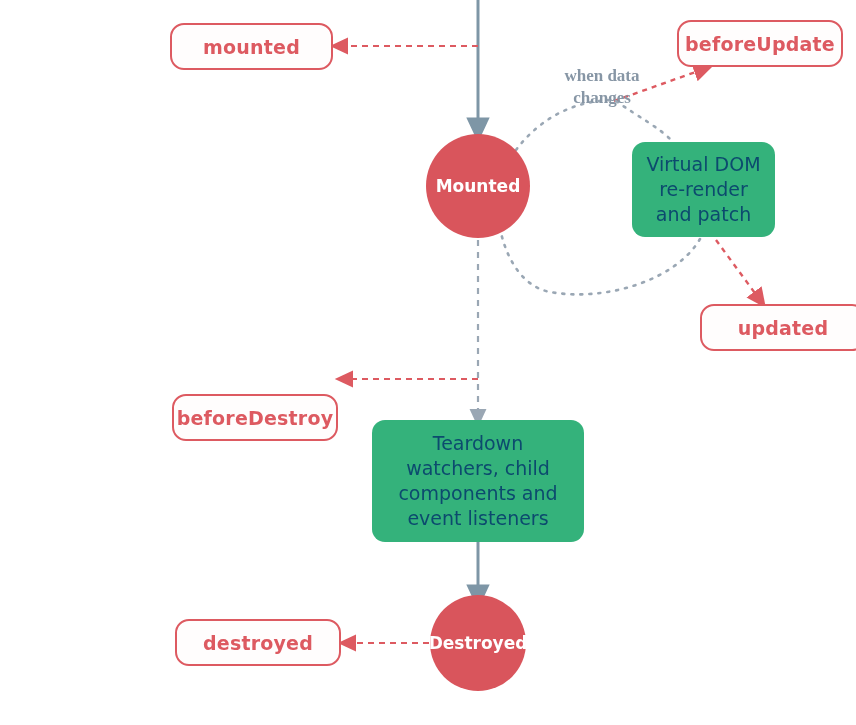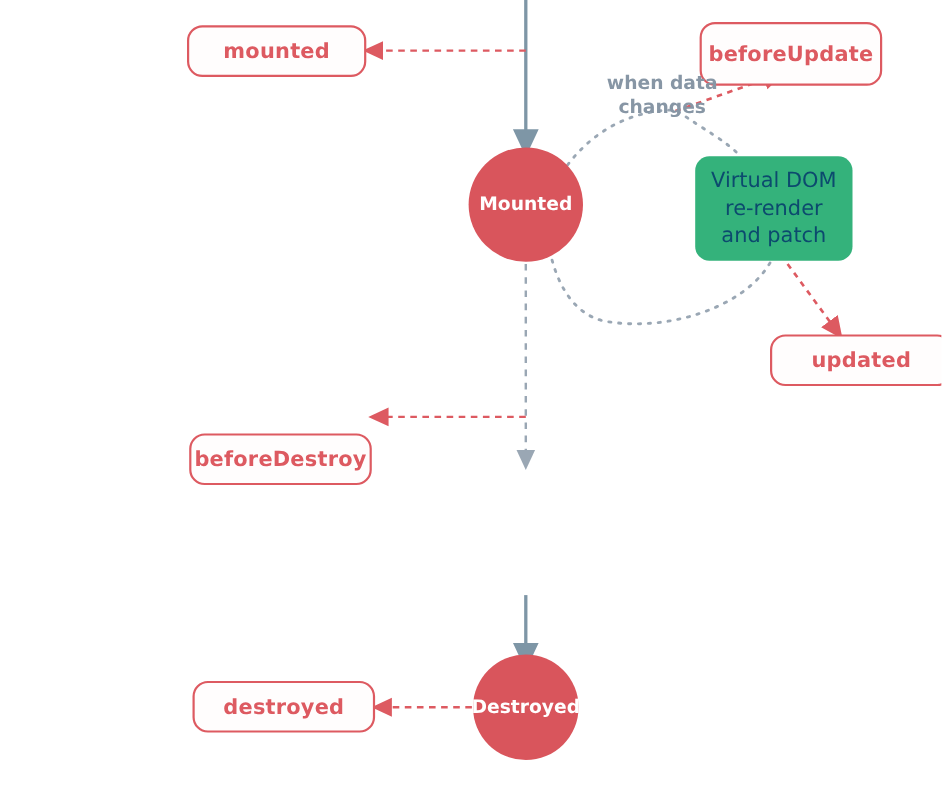--- a/index.html
+++ b/index.html
@@ -126,25 +126,25 @@
 
     <line x1="478" y1="541" x2="478" y2="597" stroke="#7E96A6" stroke-width="3" marker-end="url(#arrowGraySolid)"></line>
 
     <line x1="440" y1="643" x2="347" y2="643" stroke="#DD5A61" stroke-width="2.2" stroke-dasharray="6 5" marker-end="url(#arrowRedLeft)"></line>
   </svg>
 
   <div class="hook" style="left:170px; top:23px; width:163px; height:47px;">
     <span>mounted</span>
   </div>
 
-  <div class="hook" style="left:636px; top:20px; width:166px; height:58px;">
+  <div class="hook" style="left:677px; top:20px; width:166px; height:47px;">
     <span>beforeUpdate</span>
   </div>
 
-  <div class="caption" style="left:532px; top:65px; width:140px;">when data
+  <div class="caption" style="left:532px; top:65px; width:140px;font-family:Liberation Serif, serif;">when data
 changes</div>
 
   <div class="state" style="left:426px; top:134px; width:104px; height:104px;">
     <span>Mounted</span>
   </div>
 
   <div class="action" style="left:632px; top:142px; width:143px; height:95px;">
     <span style="white-space:pre-line;">Virtual DOM
 re-render
 and patch</span>
@@ -152,20 +152,26 @@
 
 
   <div class="hook" style="left:700px; top:304px; width:166px; height:47px;">
     <span>updated</span>
   </div>
 
   <div class="hook" style="left:172px; top:356px; width:166px; height:47px;margin-top:38px;">
     <span>beforeDestroy</span>
   </div>
 
+  <div class="action" style="left:372px; top:420px; width:212px; height:122px;">
+    <span style="white-space:pre-line;">Teardown
+watchers, child
+components and
+event listeners</span>
+  </div>
 
   <div class="hook" style="left:175px; top:619px; width:166px; height:47px;">
     <span>destroyed</span>
   </div>
 
   <div class="state" style="left:430px; top:595px; width:96px; height:96px;">
     <span>Destroyed</span>
   </div>
 
 </div>

